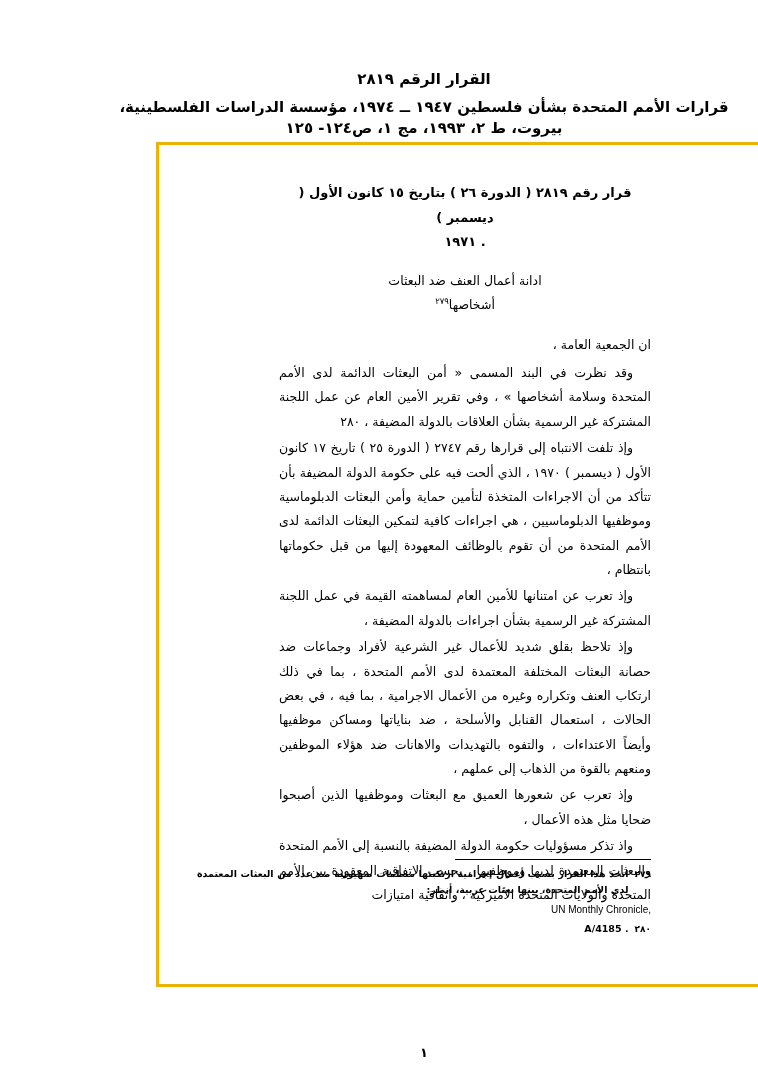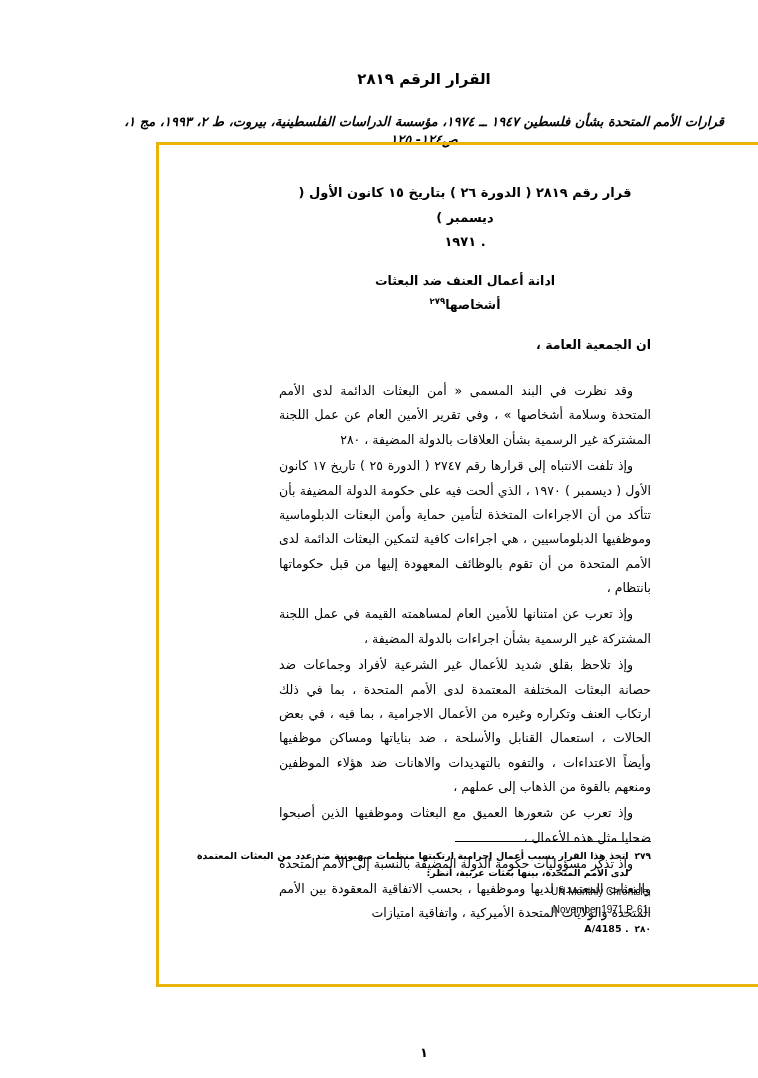--- a/index.html
+++ b/index.html
@@ -27,27 +27,26 @@
     text-align: center;
     padding-top: 70px;
   }
   .doc-title {
     font-size: 15px;
     font-weight: bold;
     letter-spacing: 0.5px;
     direction: rtl;
   }
   .doc-subtitle {
-    margin-top: 25px;
-    font-size: 13px;
+    margin-top: 9px;
+    font-size: 15px;
     font-weight: bold;
     direction: rtl;
     padding: 0 28px;
     line-height: 1.4;
-    font-style: italic;
   }
 
   
   .frame {
     position: absolute;
     left: 66px;
     top: 142px;
     width: 626px;
     height: 845px;
     border: 3px solid #eab308;
@@ -78,38 +77,38 @@
     font-weight: bold;
     font-size: 13px;
     line-height: 1.9;
     margin-bottom: 4px;
   }
   .res-head .line2 {
     display: block;
   }
   .res-subject {
     text-align: center;
-    font-weight: bold;
+    font-weight: normal;
     font-size: 12.5px;
     line-height: 1.9;
     margin-top: 14px;
     margin-bottom: 16px;
   }
   .res-subject span.sup {
     font-size: 8.5px;
     vertical-align: super;
   }
   .para {
     margin: 0 0 2px 0;
     text-indent: 18px;
   }
   .para.center-open {
     text-indent: 0;
-    font-weight: bold;
-    margin-bottom: 22px;
+    font-weight: normal;
+    margin-bottom: 4px;
   }
   .sup {
     font-size: 8.5px;
     vertical-align: super;
   }
 
   
   .footnotes {
     position: absolute;
     right: 120px;
@@ -207,21 +206,20 @@
       <div class="footnotes">
         <div class="fn-rule"></div>
 
         <div class="fn">
           <div class="fn-num">٢٧٩</div>
           <div class="fn-text">اتخذ هذا القرار بسبب أعمال إجرامية ارتكبتها منظمات صهيونية ضد عدد من البعثات المعتمدة لدى الأمم المتحدة، بينها بعثات عربية، أنظر:</div>
         </div>
 
         <div class="fn-latin">
           <span class="ltr-line">UN Monthly Chronicle,</span>
-          <span class="ltr-line">November,1971,P. 61.</span>
         </div>
 
         <div class="fn fn-simple">
           <div class="fn-num">٢٨٠</div>
           <div class="fn-text">. A/4185</div>
         </div>
       </div>
 
     </div>
   </div>

